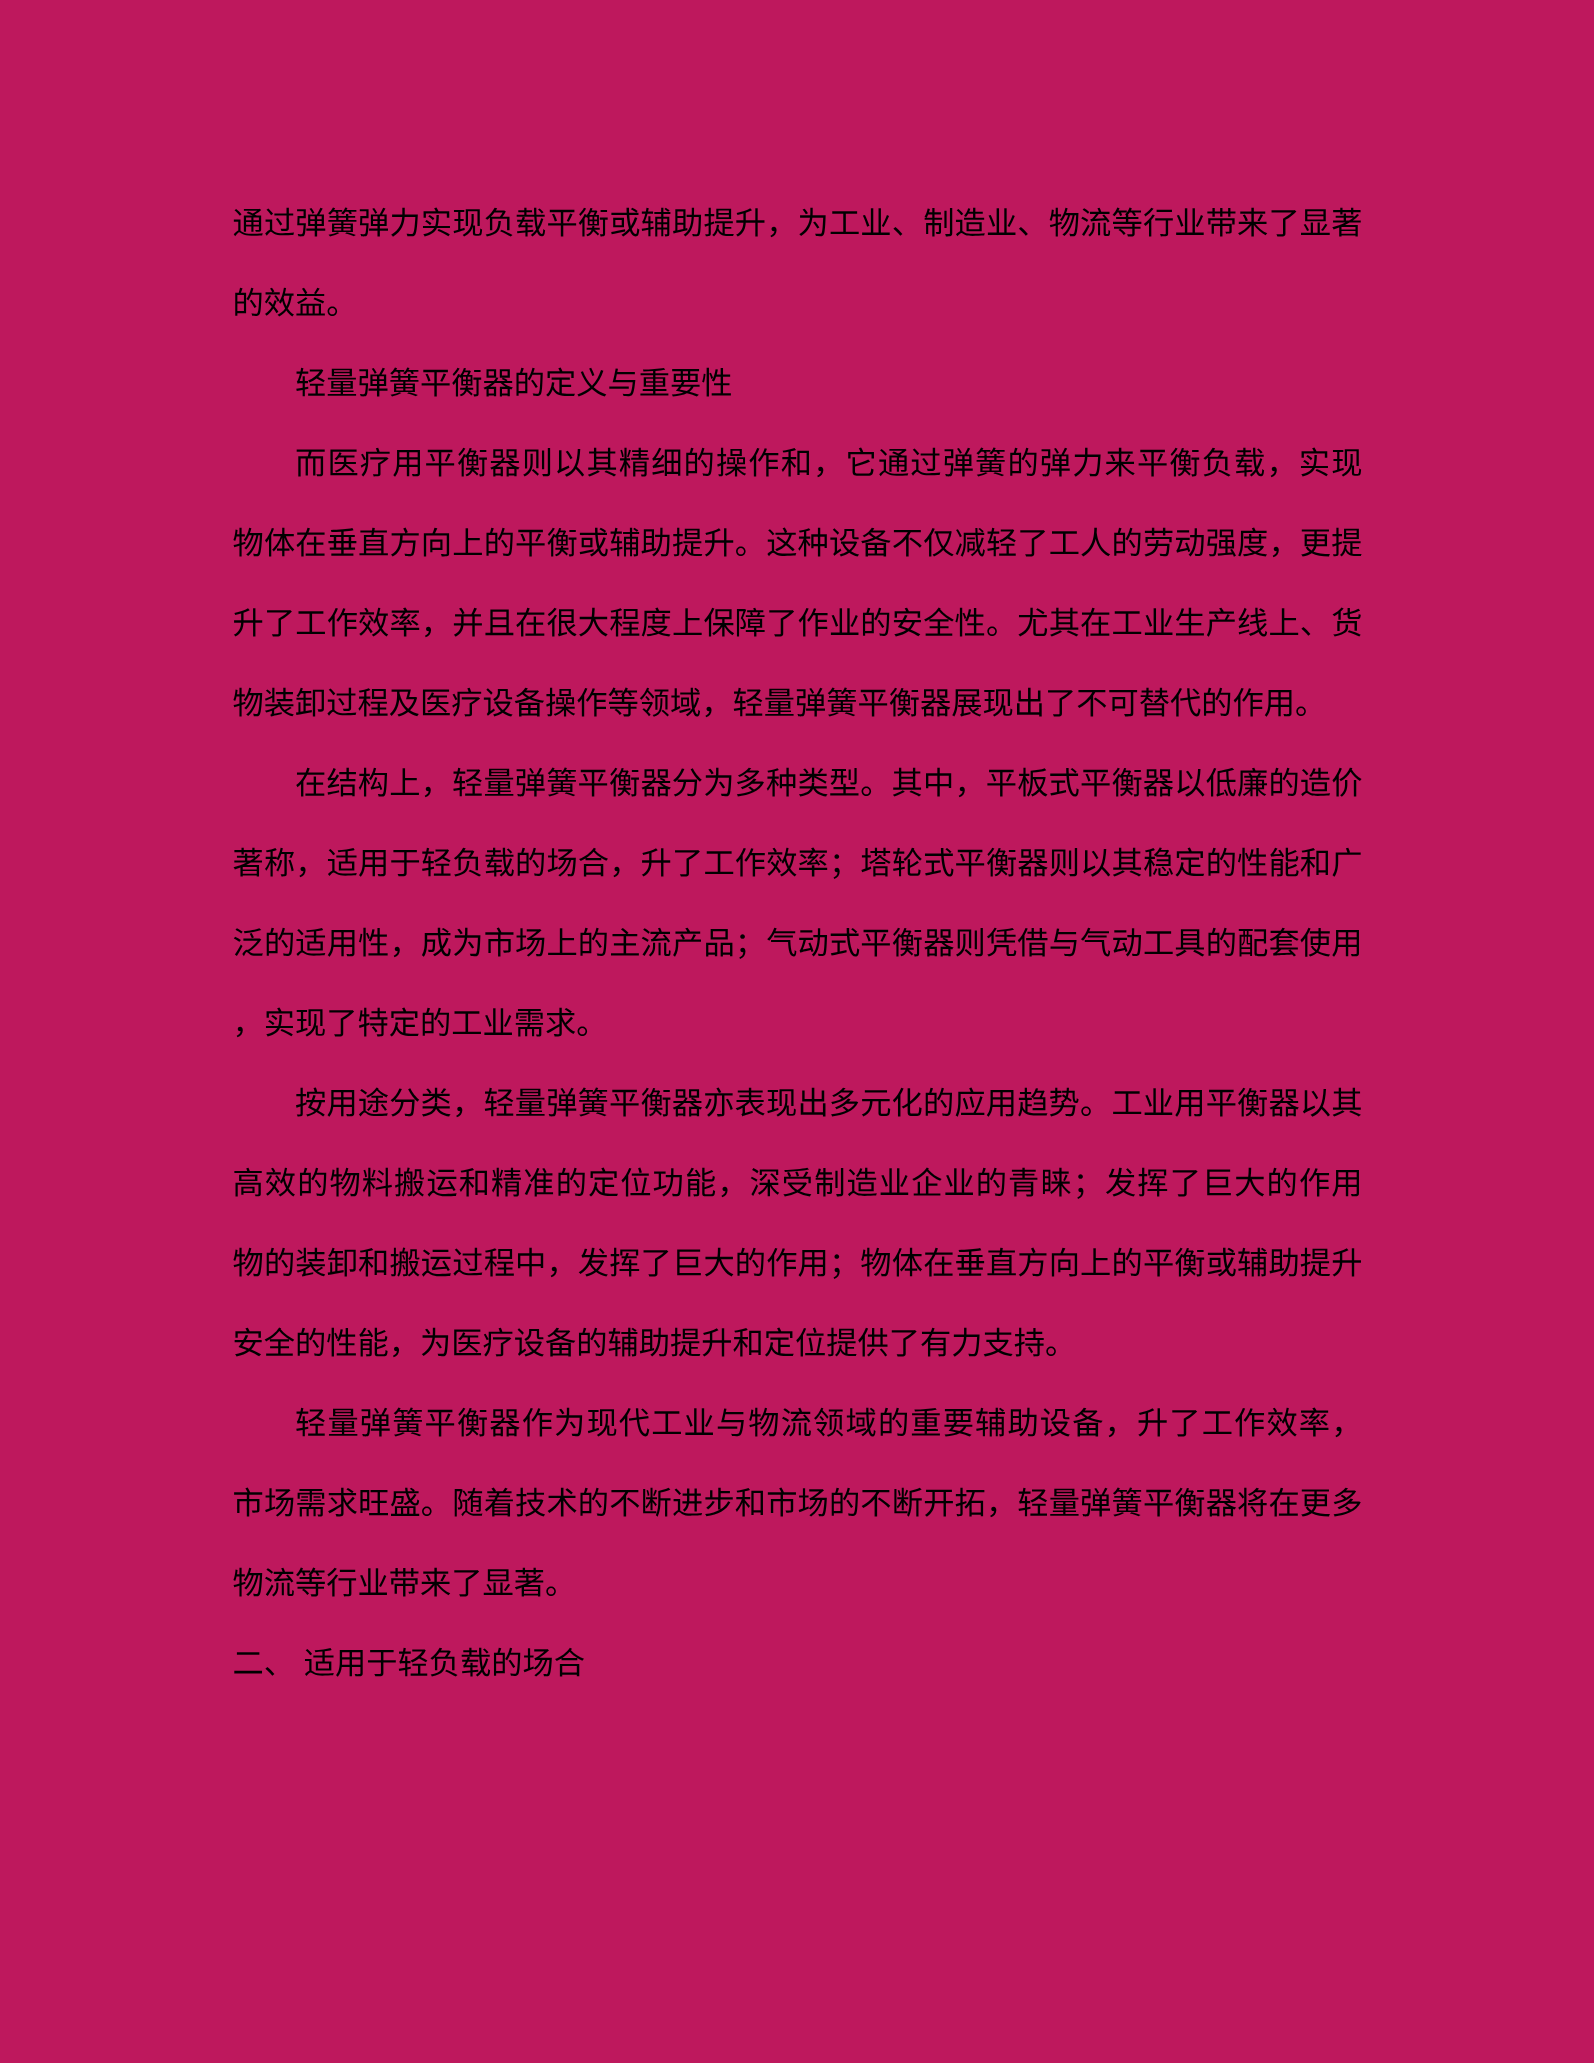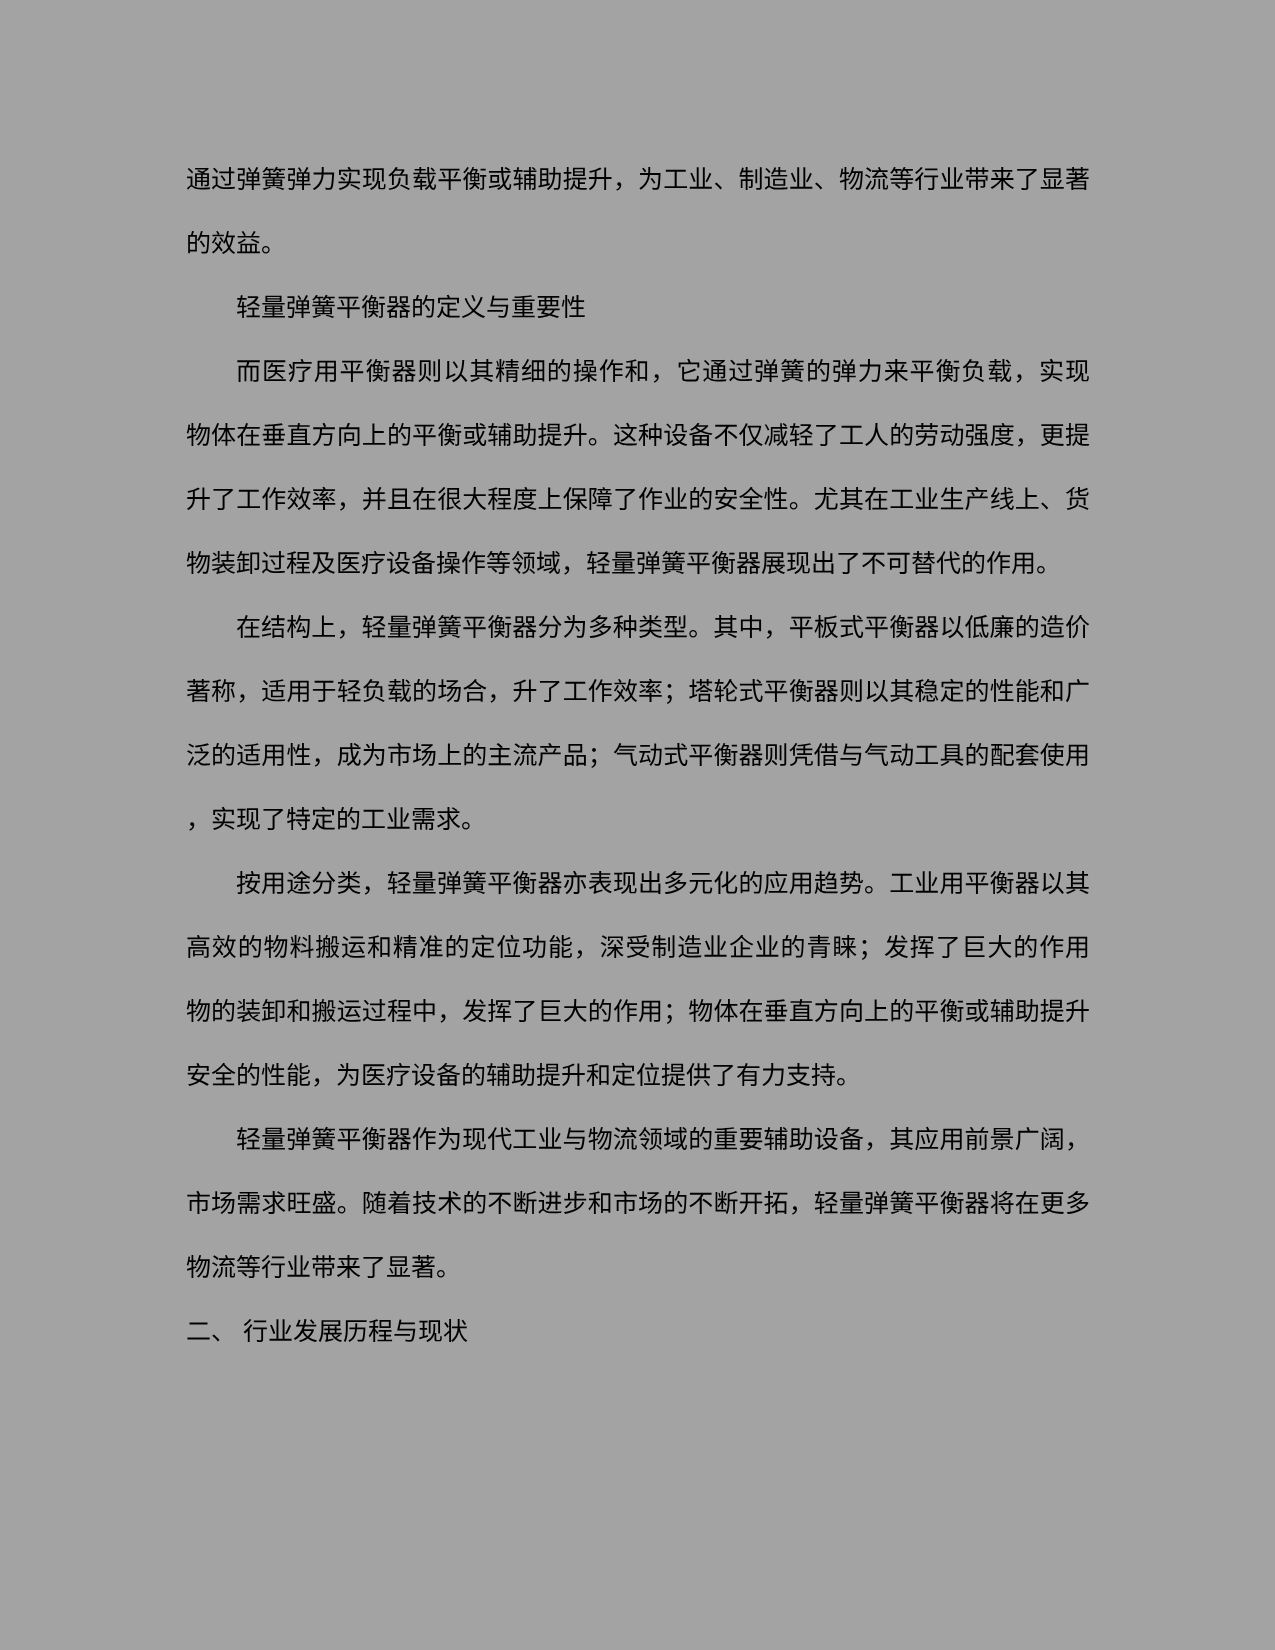--- a/index.html
+++ b/index.html
@@ -4,21 +4,21 @@
 <style>
   html, body {
     margin: 0;
     padding: 0;
     background: #ffffff;
   }
   .page {
     position: relative;
     width: 1275px;
     height: 1650px;
-    background: #a3a3a3;
+    background: #be185d;
     overflow: hidden;
     font-family: "Liberation Sans", "DejaVu Sans", sans-serif;
     text-decoration: underline;
   }
   .content {
     position: absolute;
     left: 186px;
     top: 147px;
     width: 904px;
     color: #000000;
@@ -81,23 +81,23 @@
     </div>
 
     <div class="para">
       <div class="line indent fill">按用途分类，轻量弹簧平衡器亦表现出多元化的应用趋势。工业用平衡器以其</div>
       <div class="line fill">高效的物料搬运和精准的定位功能，深受制造业企业的青睐；发挥了巨大的作用</div>
       <div class="line fill">物的装卸和搬运过程中，发挥了巨大的作用；物体在垂直方向上的平衡或辅助提升</div>
       <div class="line">安全的性能，为医疗设备的辅助提升和定位提供了有力支持。</div>
     </div>
 
     <div class="para">
-      <div class="line indent fill">轻量弹簧平衡器作为现代工业与物流领域的重要辅助设备，其应用前景广阔，</div>
+      <div class="line indent fill">轻量弹簧平衡器作为现代工业与物流领域的重要辅助设备，升了工作效率，</div>
       <div class="line fill">市场需求旺盛。随着技术的不断进步和市场的不断开拓，轻量弹簧平衡器将在更多</div>
       <div class="line">物流等行业带来了显著。</div>
     </div>
 
     <div class="para">
-      <div class="line">二、 行业发展历程与现状</div>
+      <div class="line">二、 适用于轻负载的场合</div>
     </div>
 
   </div>
 </div>
 
 </body></html>

